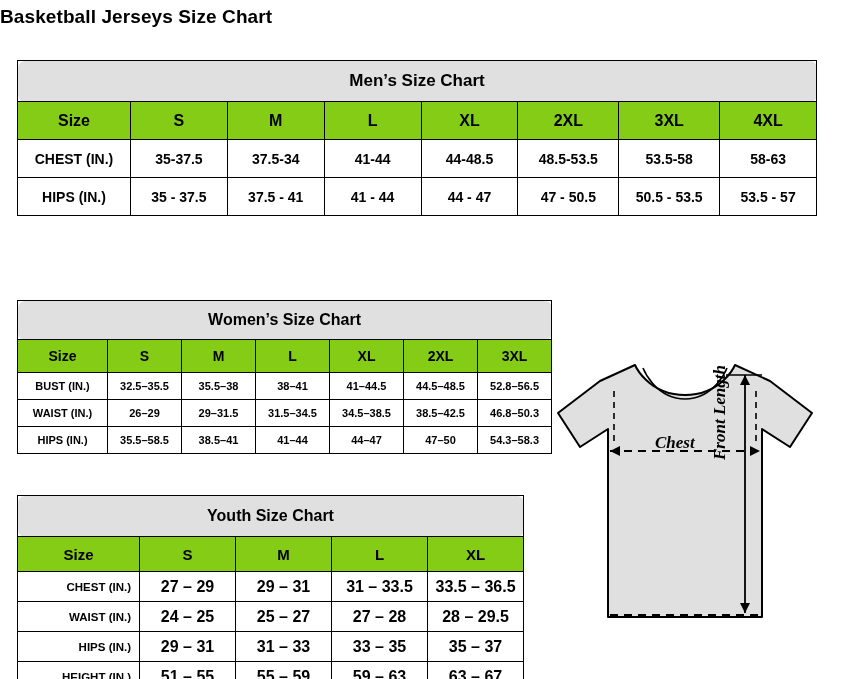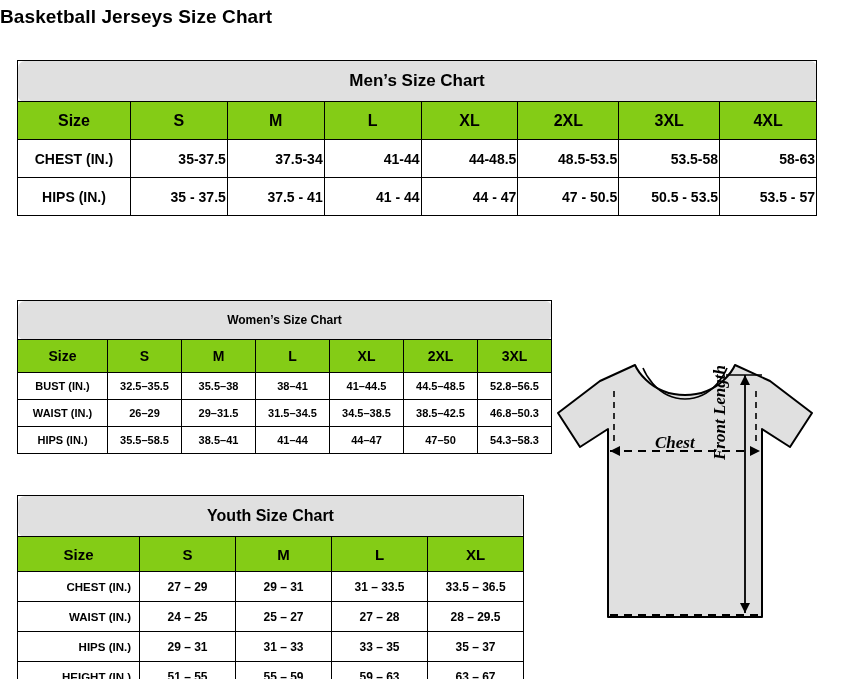--- a/index.html
+++ b/index.html
@@ -49,46 +49,46 @@
   
   #mens-chart {
     position: absolute;
     left: 17px;
     top: 60px;
     width: 800px;
   }
   #mens-chart .caption-cell { font-size: 17px; height: 38px; }
   #mens-chart .hdr-cell { font-size: 16px; height: 35px; }
   #mens-chart .row-label { font-size: 14px; text-align: center; }
-  #mens-chart td.data { font-size: 14px; text-align: right; height: 35px; }
+  #mens-chart td.data { font-size: 14px; text-align: center; height: 35px; }
   #mens-chart td.row-label { height: 35px; }
 
   
   #womens-chart {
     position: absolute;
     left: 17px;
     top: 300px;
     width: 534px;
   }
-  #womens-chart .caption-cell { font-size: 12px; height: 36px; margin-left: 30px; }
+  #womens-chart .caption-cell { font-size: 16px; height: 36px; margin-left: 30px; }
   #womens-chart .hdr-cell { font-size: 14px; height: 30px; }
   #womens-chart .row-label { font-size: 11px; text-align: center; height: 24px; }
   #womens-chart td.data { font-size: 11px; text-align: center; height: 24px; }
 
   
   #youth-chart {
     position: absolute;
     left: 17px;
     top: 495px;
     width: 506px;
   }
   #youth-chart .caption-cell { font-size: 16px; height: 38px; }
   #youth-chart .hdr-cell { font-size: 15px; height: 32px; }
   #youth-chart .row-label { font-size: 11.5px; text-align: right; padding-right: 8px; height: 27px; }
-  #youth-chart td.data { font-size: 12px; text-align: center; height: 27px; }
+  #youth-chart td.data { font-size: 16px; text-align: center; height: 27px; }
 
   
   #shirt-diagram {
     position: absolute;
     left: 540px;
     top: 355px;
     width: 295px;
     height: 310px;
   }
   #shirt-diagram svg { display: block; }

